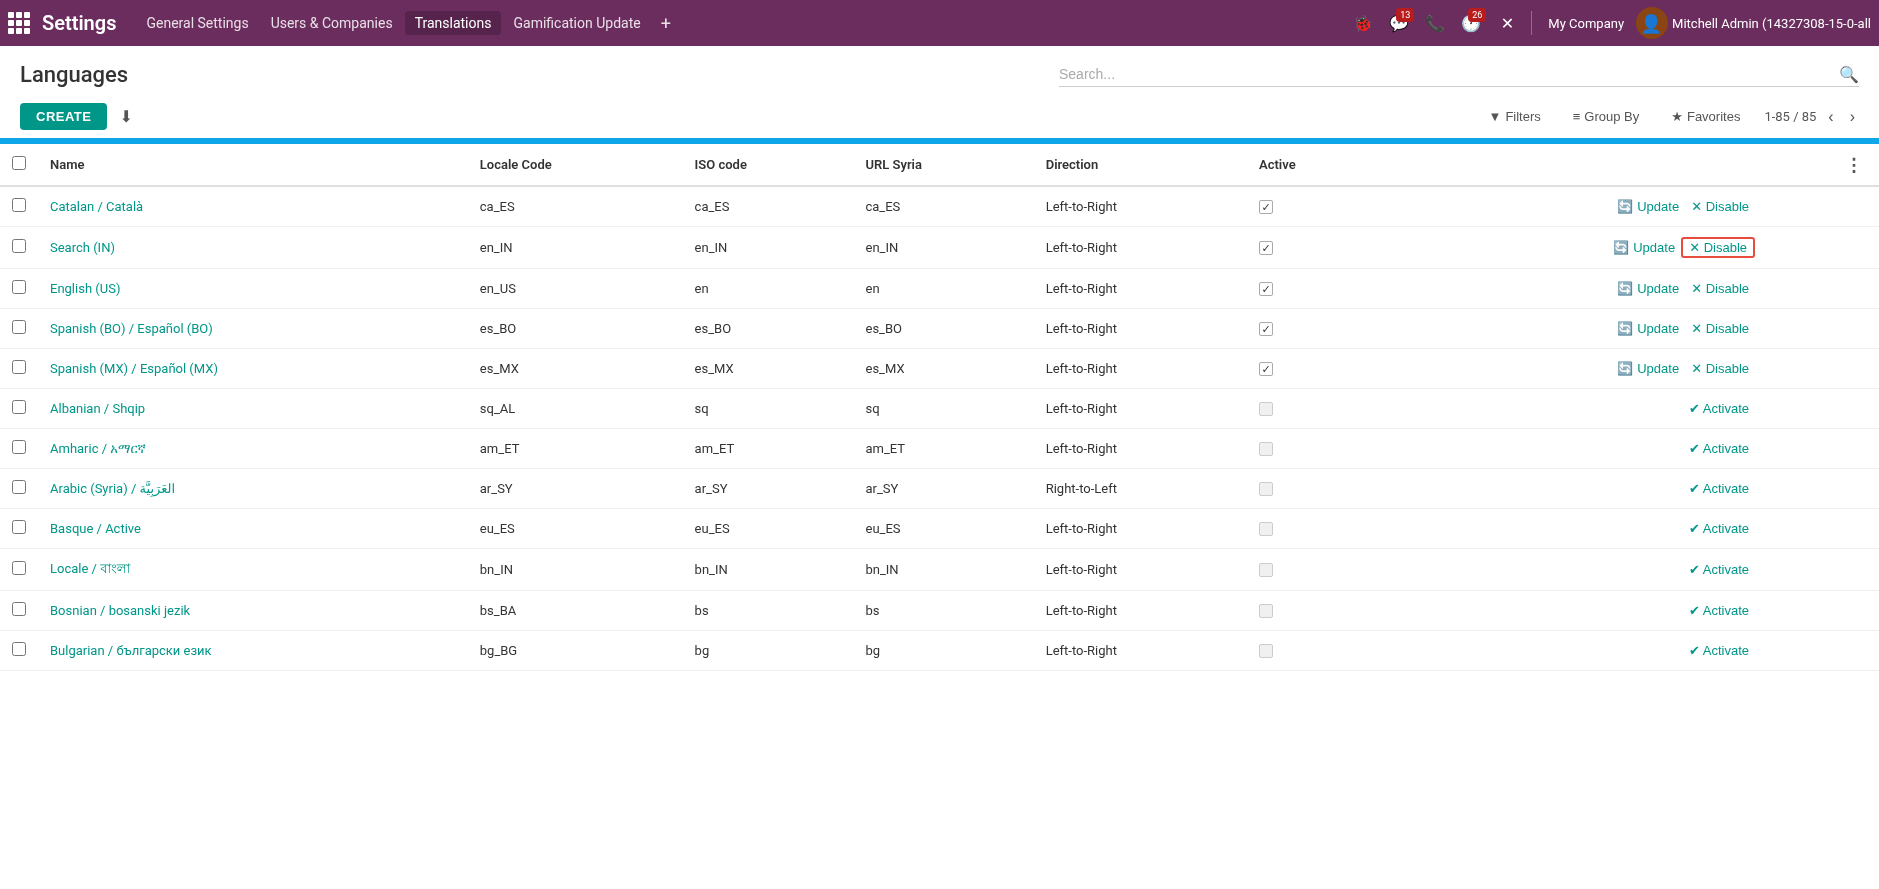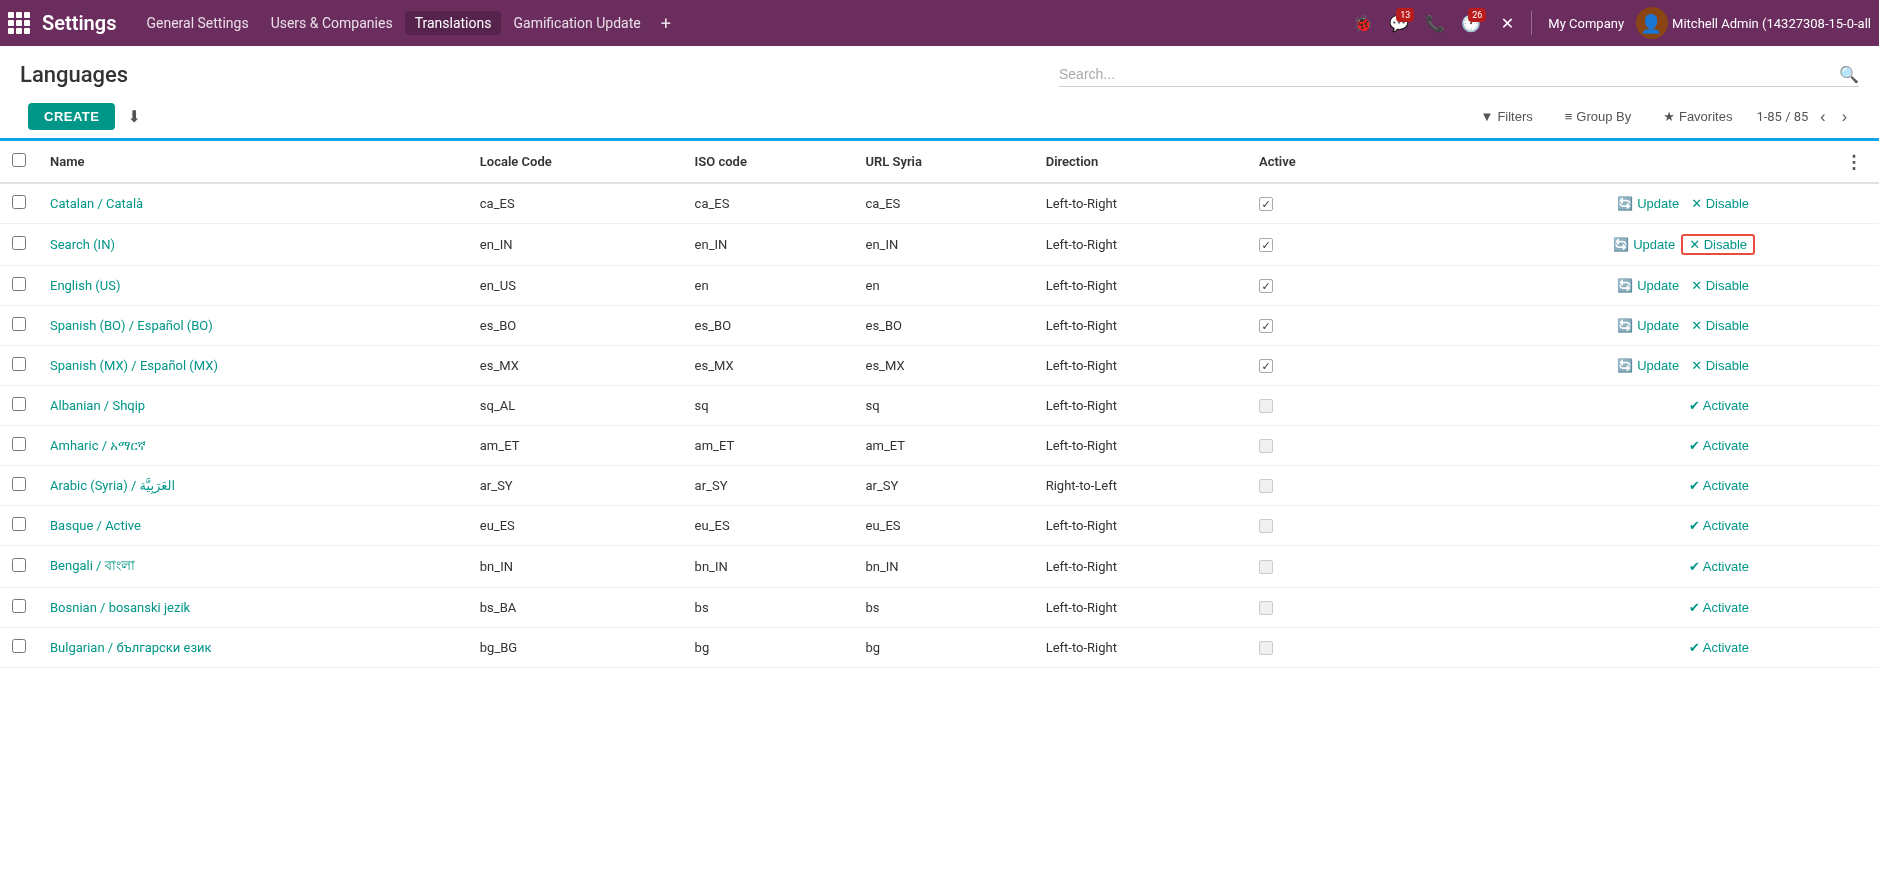--- a/index.html
+++ b/index.html
@@ -112,22 +112,22 @@
       font-size: 22px;
       font-weight: 500;
       color: #333;
     }
 
     
     .toolbar {
       display: flex;
       align-items: center;
       justify-content: space-between;
-      padding: 8px 28px;
-      border-bottom: 3px solid #0ea5e9;
+      padding: 8px 20px;
+      border-bottom: 6px solid #0ea5e9;
     }
     .toolbar-left { display: flex; align-items: center; gap: 8px; }
     .toolbar-right { display: flex; align-items: center; gap: 16px; }
 
     .btn-create {
       background: #009688;
       color: white;
       border: none;
       padding: 6px 16px;
       border-radius: 4px;
@@ -477,21 +477,21 @@
             <td>eu_ES</td>
             <td>Left-to-Right</td>
             <td>
               <div style="width:14px;height:14px;border:1px solid #ccc;background:#f0f0f0;border-radius:2px;cursor:pointer;"></div>
             </td>
             <td style="text-align: right; white-space: nowrap;"><button class="action-btn">✔ Activate</button></td>
             <td></td>
           </tr>
           <tr>
             <td><input type="checkbox" style=""></td>
-            <td><a class="name-link">Bengali / বাংলা</a></td>
+            <td><a class="name-link">Locale / বাংলা</a></td>
             <td>bn_IN</td>
             <td>bn_IN</td>
             <td>bn_IN</td>
             <td>Left-to-Right</td>
             <td>
               <div style="width:14px;height:14px;border:1px solid #ccc;background:#f0f0f0;border-radius:2px;cursor:pointer;"></div>
             </td>
             <td style="text-align: right; white-space: nowrap;"><button class="action-btn">✔ Activate</button></td>
             <td></td>
           </tr>

